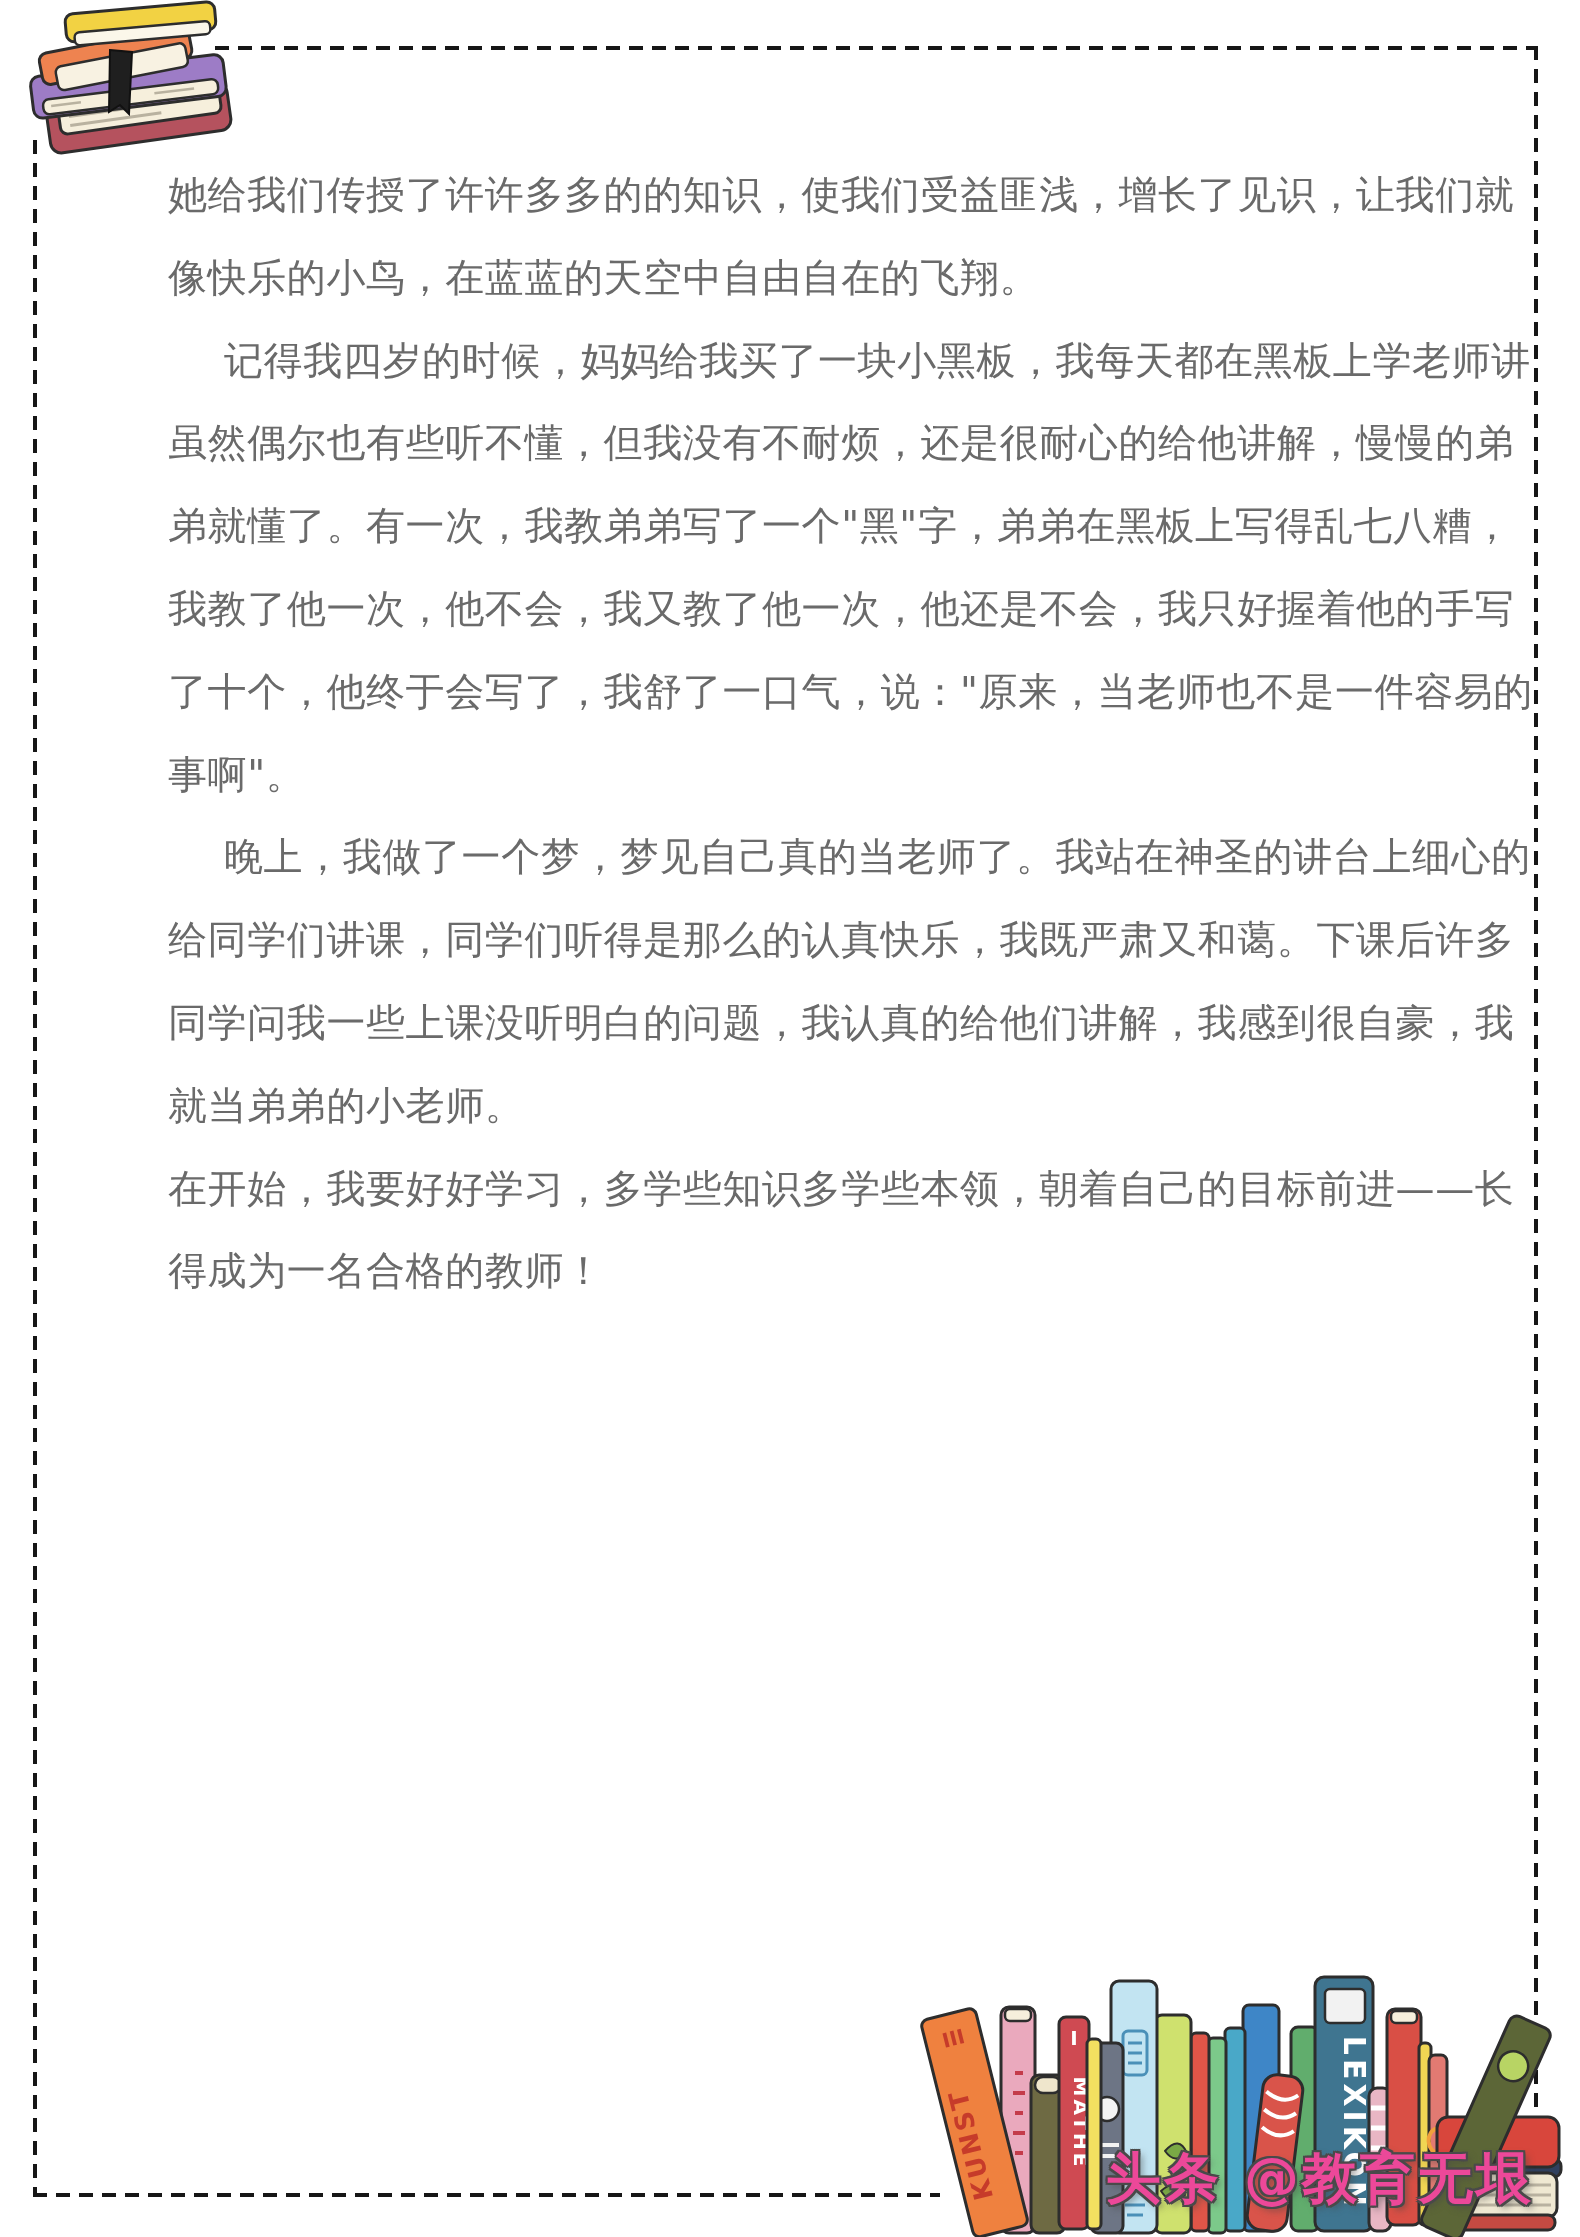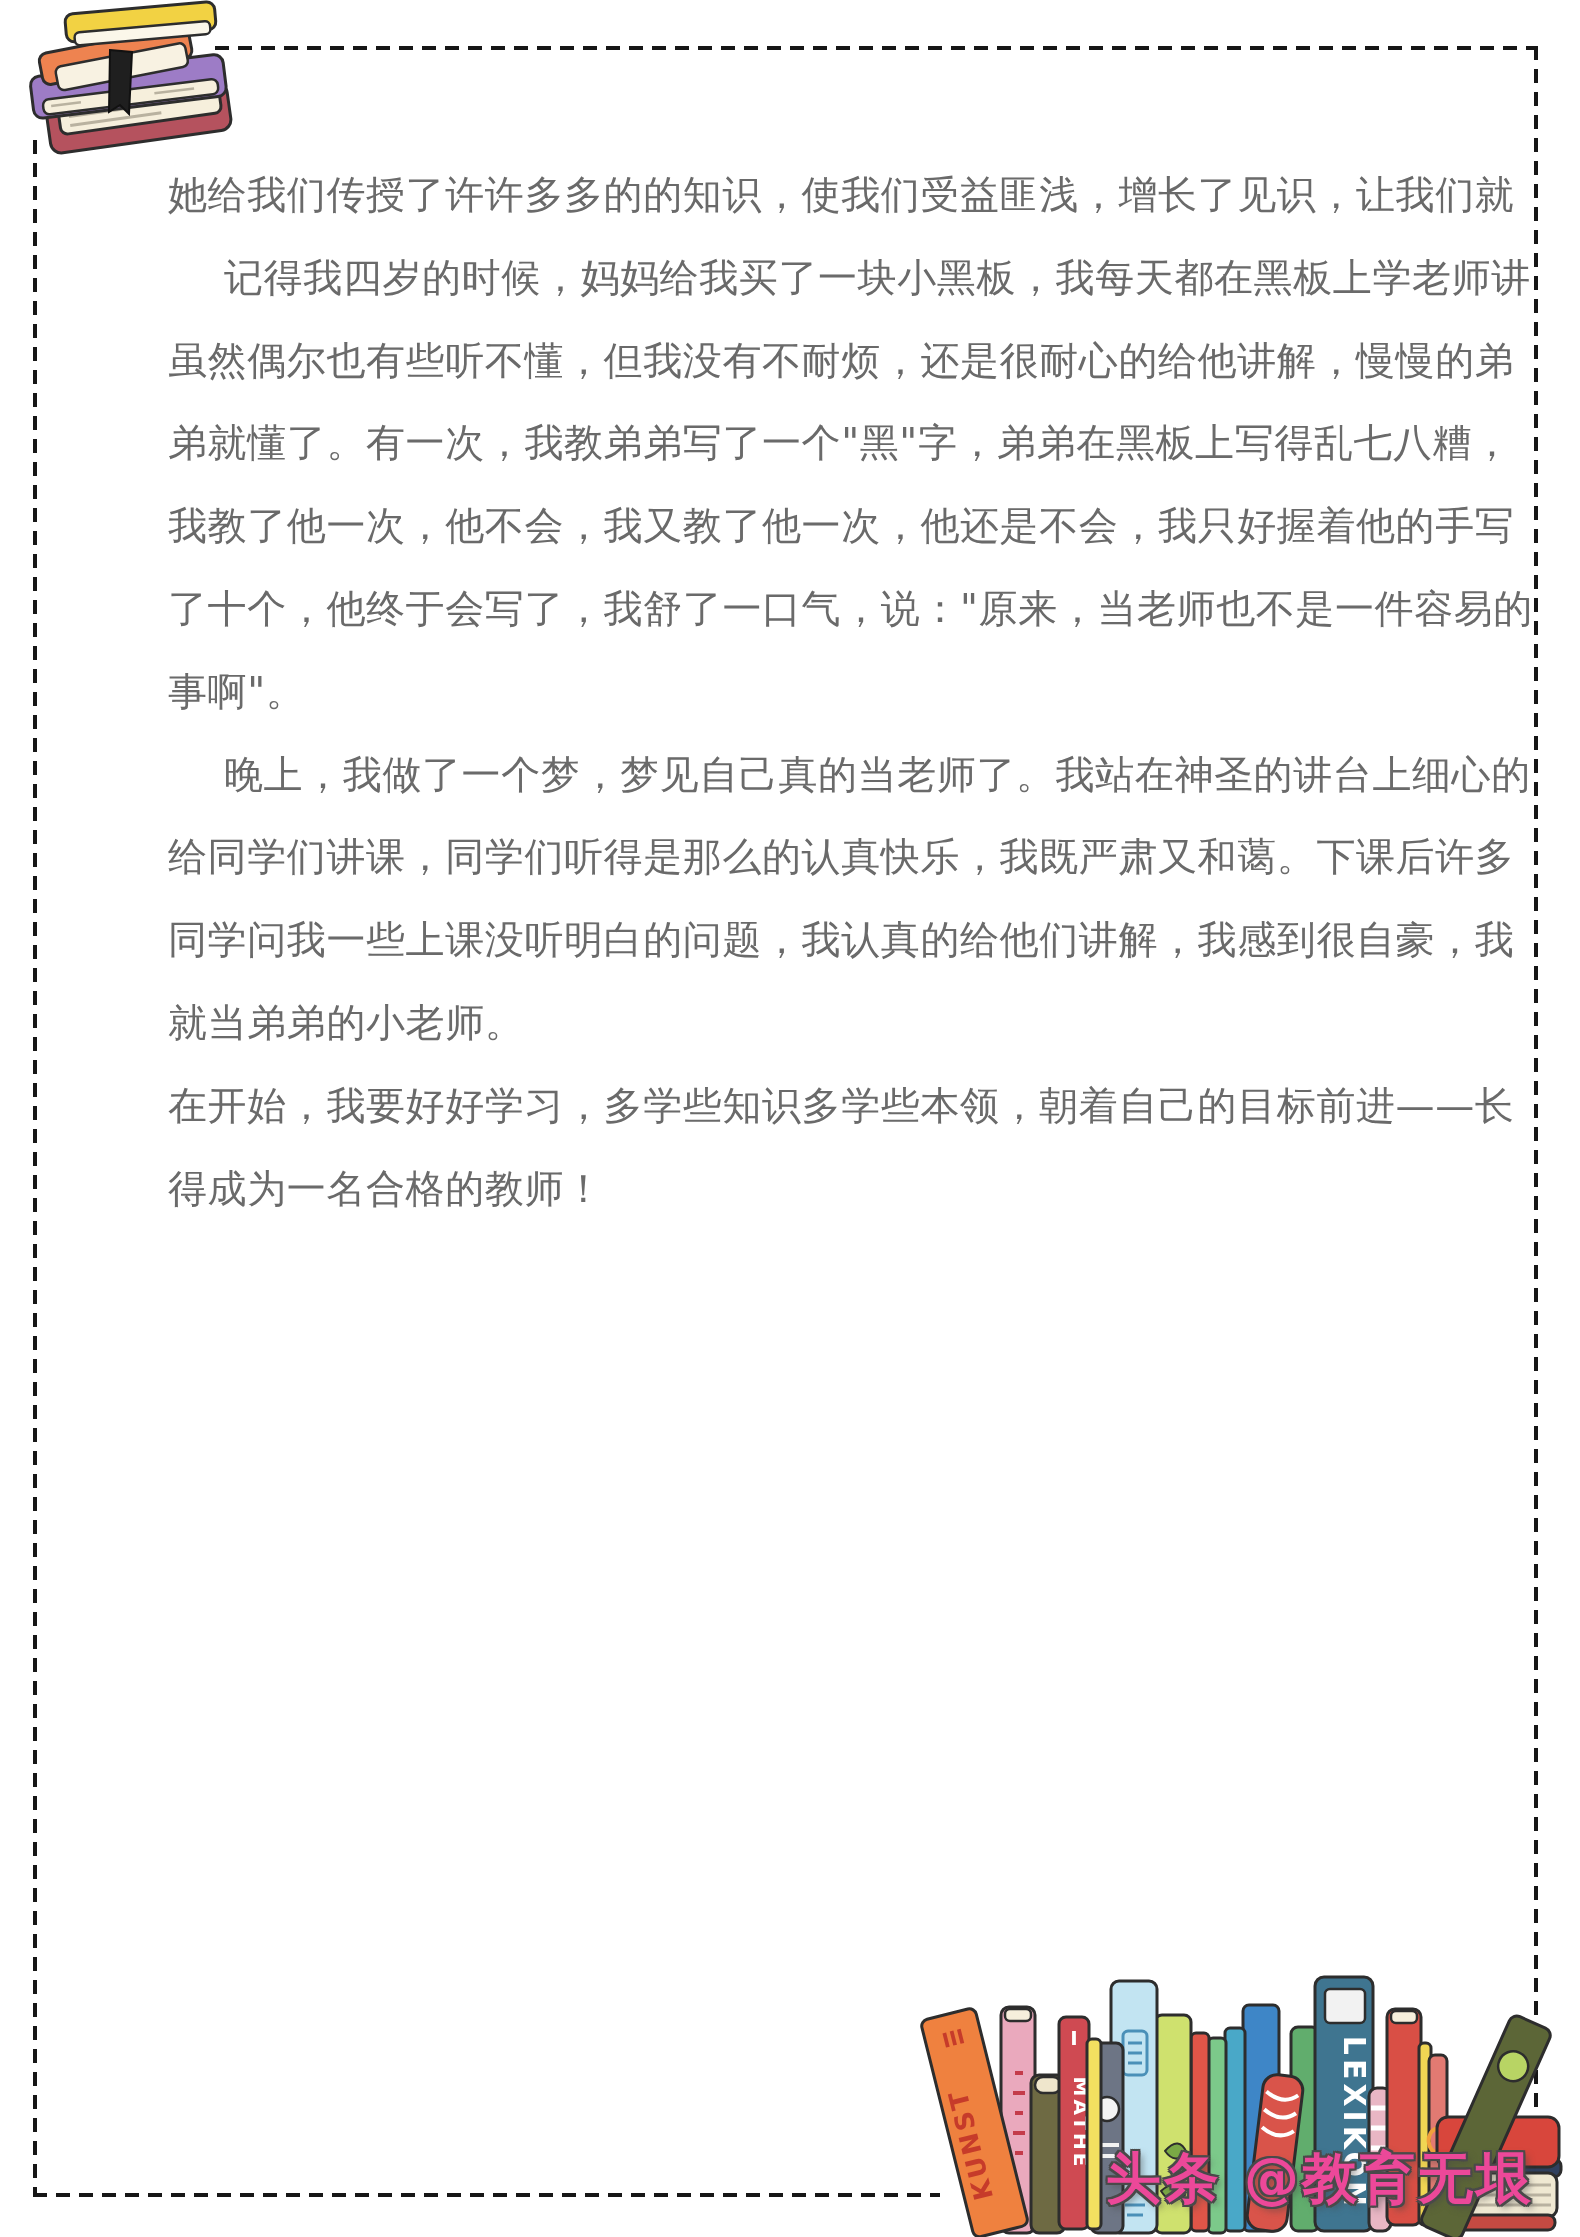--- a/index.html
+++ b/index.html
@@ -65,20 +65,21 @@
     <path d="M106 50 l22 2 -3 62 -9 -9 -11 7 z" fill="#1f1f1f" stroke="#111" stroke-width="2"></path>
 
     <g transform="rotate(-5 135 28)">
       <rect x="62" y="8" width="150" height="28" rx="8" fill="#f2d243" stroke="#2d2d2d" stroke-width="3"></rect>
       <rect x="70" y="27" width="136" height="13" rx="5" fill="#fbf7ea" stroke="#2d2d2d" stroke-width="2.5"></rect>
     </g>
   </svg>
 
   <div class="essay">
     <div class="line">她给我们传授了许许多多的的知识，使我们受益匪浅，增长了见识，让我们就</div>
+    <div class="line">像快乐的小鸟，在蓝蓝的天空中自由自在的飞翔。</div>
     <div class="line indent">记得我四岁的时候，妈妈给我买了一块小黑板，我每天都在黑板上学老师讲</div>
     <div class="line">虽然偶尔也有些听不懂，但我没有不耐烦，还是很耐心的给他讲解，慢慢的弟</div>
     <div class="line">弟就懂了。有一次，我教弟弟写了一个"黑"字，弟弟在黑板上写得乱七八糟，</div>
     <div class="line">我教了他一次，他不会，我又教了他一次，他还是不会，我只好握着他的手写</div>
     <div class="line">了十个，他终于会写了，我舒了一口气，说："原来，当老师也不是一件容易的</div>
     <div class="line">事啊"。</div>
     <div class="line indent">晚上，我做了一个梦，梦见自己真的当老师了。我站在神圣的讲台上细心的</div>
     <div class="line">给同学们讲课，同学们听得是那么的认真快乐，我既严肃又和蔼。下课后许多</div>
     <div class="line">同学问我一些上课没听明白的问题，我认真的给他们讲解，我感到很自豪，我</div>
     <div class="line">就当弟弟的小老师。</div>

